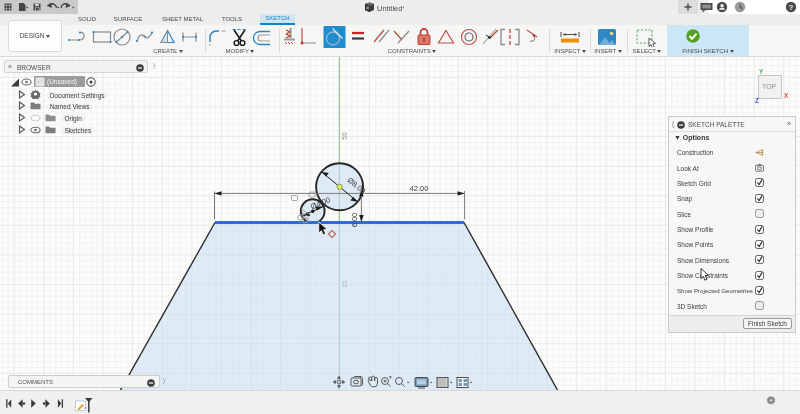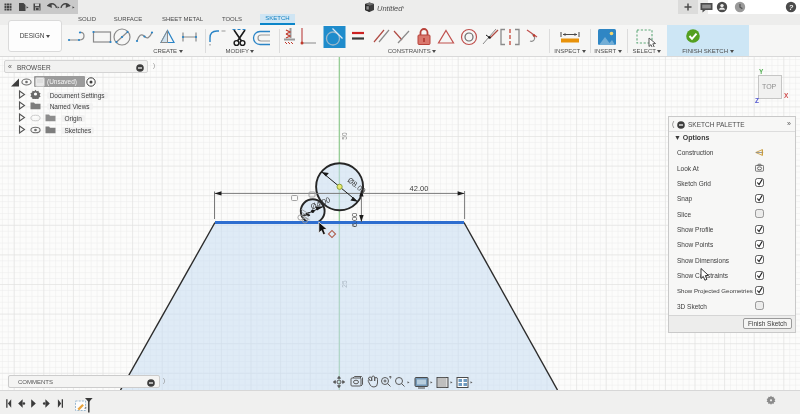--- a/index.html
+++ b/index.html
@@ -1,20 +1,20 @@
 <!DOCTYPE html>
 <html><head>
 <meta charset="utf-8">
 <style>
   html,body{margin:0;padding:0;}
   body{width:800px;height:414px;overflow:hidden;font-family:"Liberation Sans",sans-serif;background:#fff;}
   #app{position:relative;width:800px;height:414px;overflow:hidden;}
   .abs{position:absolute;}
   
-  #titlerow{left:0;top:0;width:708px;height:14px;background:#ededec;font-style:italic;}
+  #titlerow{left:0;top:0;width:708px;height:14px;background:#ededec;}
   #quickbar{left:0;top:0;width:78px;height:14px;background:#c9c9c9;}
   #tabrow{left:0;top:14px;width:800px;height:11px;background:#ededec;}
   .tab{position:absolute;top:0;height:11px;line-height:11px;font-size:6px;color:#4a4a4a;text-align:center;}
   #toolbar{left:0;top:25px;width:800px;height:32px;background:#f6f6f5;border-bottom:1px solid #d9d9d9;box-sizing:border-box;}
   .sep{position:absolute;top:4px;height:24px;width:1px;background:#dcdcdc;}
   .glabel{position:absolute;top:22px;height:8px;line-height:8px;font-size:6px;color:#4c4c4c;text-align:center;}
   .caret{display:inline-block;width:0;height:0;border-left:2.5px solid transparent;border-right:2.5px solid transparent;border-top:3px solid #4c4c4c;vertical-align:middle;}
   
   #canvas{left:0;top:57px;width:800px;height:333px;}
   

